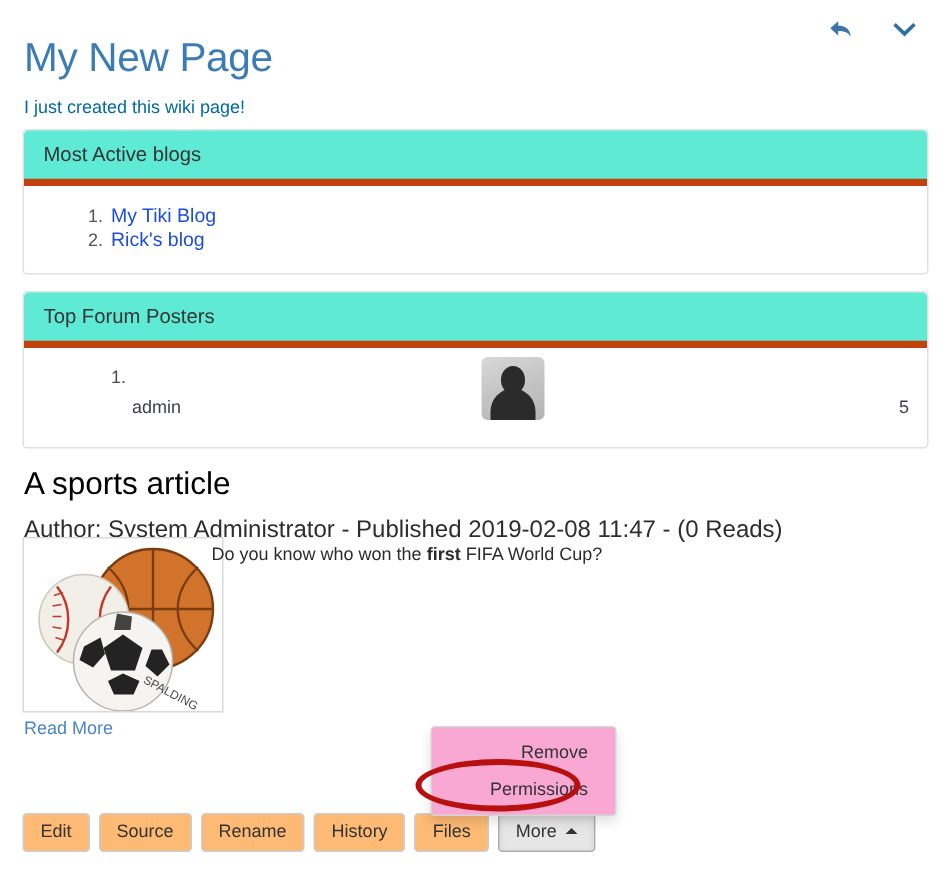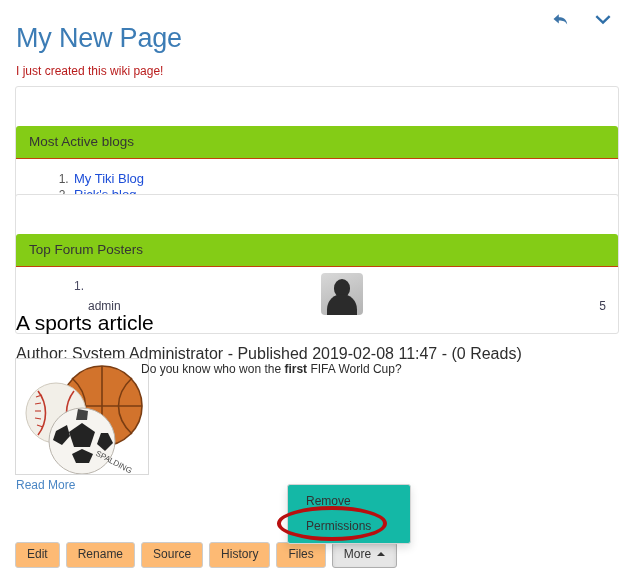--- a/index.html
+++ b/index.html
@@ -48,40 +48,39 @@
     font-weight: normal;
     line-height: 32px;
     color: #3c7cb5;
     letter-spacing: -0.2px;
   }
   .page-sub {
     position: absolute;
     left: 16px;
     top: 64px;
     font-size: 12px;
-    color: #b91c1c;
+    color: #0369a1;
   }
 
   
   .panel {
     position: absolute;
     left: 15px;
     width: 604px;
     background: #ffffff;
     border: 1px solid #e0e0e0;
     border-radius: 3px;
   }
   .panel-heading {
-    background: #84cc16;
-    border-bottom: 1px solid #c2410c;
+    background: #5eead4;
+    border-bottom: 5px solid #c2410c;
     padding: 8px 13px 9px 13px;
     font-size: 13.5px;
     color: #353535;
     border-radius: 3px 3px 0 0;
-    margin-top: 39px;
   }
   .panel-body { padding: 10px 13px; }
 
   #panel-blogs { top: 86px; }
   #panel-blogs .panel-body { padding: 12px 13px 14px 13px; }
   #panel-forum { top: 194px; }
   #panel-forum .panel-body { padding: 6px 13px 8px 13px; height: 66px; position: relative; }
 
   ol.blog-list {
     margin: 0;
@@ -198,26 +197,27 @@
     text-decoration: none;
     cursor: pointer;
   }
 
   
   .dropdown-menu {
     position: absolute;
     left: 287px;
     top: 484px;
     width: 124px;
-    background: #14b8a6;
+    background: #f9a8d4;
     border: 1px solid #d4d4d4;
     border-radius: 3px;
     box-shadow: 0 4px 8px rgba(0,0,0,0.12);
     padding: 4px 0;
     z-index: 5;
+    text-align: right;
   }
   .dropdown-item {
     display: block;
     padding: 4px 18px 5px 18px;
     font-size: 12px;
     color: #333333;
     text-decoration: none;
     line-height: 16px;
     cursor: pointer;
   }
@@ -364,22 +364,22 @@
   <a class="read-more" href="#">Read More</a>
 
   <div class="dropdown-menu">
     <a class="dropdown-item" href="#">Remove</a>
     <a class="dropdown-item" href="#">Permissions</a>
   </div>
   <div class="highlight-ellipse"></div>
 
   <div class="toolbar">
     <button class="btn">Edit</button>
+    <button class="btn">Source</button>
     <button class="btn">Rename</button>
-    <button class="btn">Source</button>
     <button class="btn">History</button>
     <button class="btn">Files</button>
     <button class="btn active">
       <span>More</span>
       <span class="caret-up"></span>
     </button>
   </div>
 
 </div>
 

